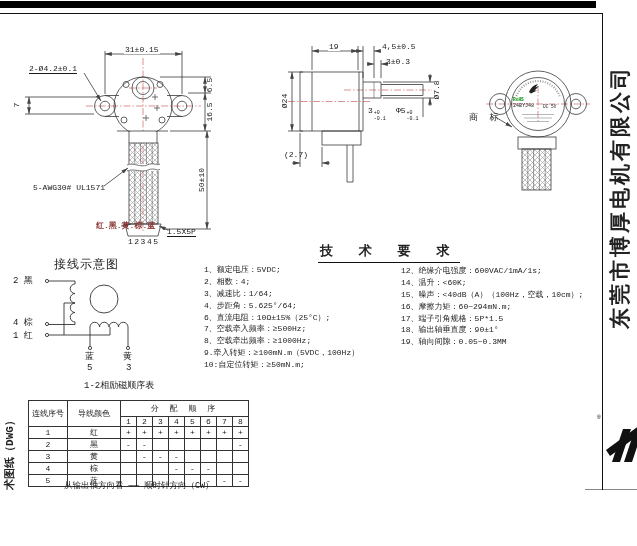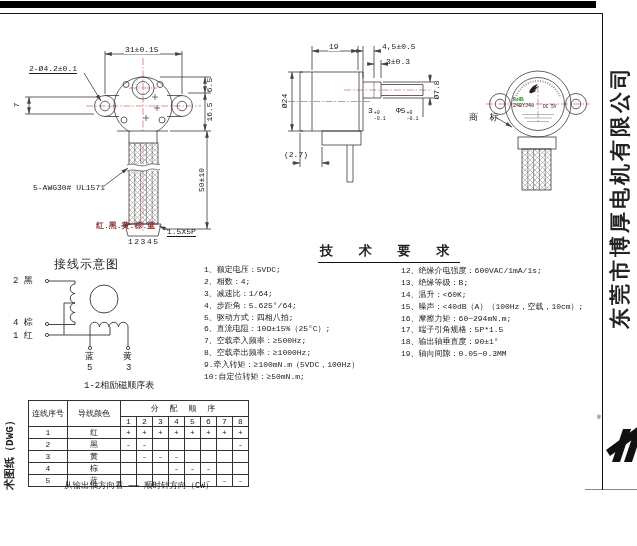--- a/index.html
+++ b/index.html
@@ -258,30 +258,28 @@
   <div class="t sticker" style="left:513px;top:97px;font-size:4.5px;color:#0a8a0a;font-weight:bold;">RoHS</div>
   <div class="t sticker" style="left:513px;top:103.5px;font-size:5px;">24BYJ48</div>
   <div class="t sticker" style="left:543px;top:104px;font-size:4.5px;">DC 5V</div>
 
   <div class="title">技 术 要 求</div>
   <div class="tcol" style="left:204px;top:264px;">
     <div>1、额定电压：5VDC;</div>
     <div>2、相数：4;</div>
     <div>3、减速比：1/64;</div>
     <div>4、步距角：5.625°/64;</div>
-    <div>5、驱动方式：四相八拍;</div>
     <div>6、直流电阻：10Ω±15%（25°C）;</div>
     <div>7、空载牵入频率：≥500Hz;</div>
     <div>8、空载牵出频率：≥1000Hz;</div>
     <div>9.牵入转矩：≥100mN.m（5VDC，100Hz）</div>
     <div>10:自定位转矩：≥50mN.m;</div>
   </div>
   <div class="tcol" style="left:401px;top:265px;">
     <div>12、绝缘介电强度：600VAC/1mA/1s;</div>
-    <div>13、绝缘等级：B;</div>
     <div>14、温升：&lt;60K;</div>
     <div>15、噪声：&lt;40dB（A）（100Hz，空载，10cm）;</div>
     <div>16、摩擦力矩：60~294mN.m;</div>
     <div>17、端子引角规格：5P*1.5</div>
     <div>18、输出轴垂直度：90±1°</div>
     <div>19、轴向间隙：0.05~0.3MM</div>
   </div>
 
   <div class="t" style="left:54px;top:259px;font-size:12px;letter-spacing:1px;text-align:center;">接线示意图</div>
   <div class="t" style="left:13px;top:276px;font-size:9px;">2 黑</div>

